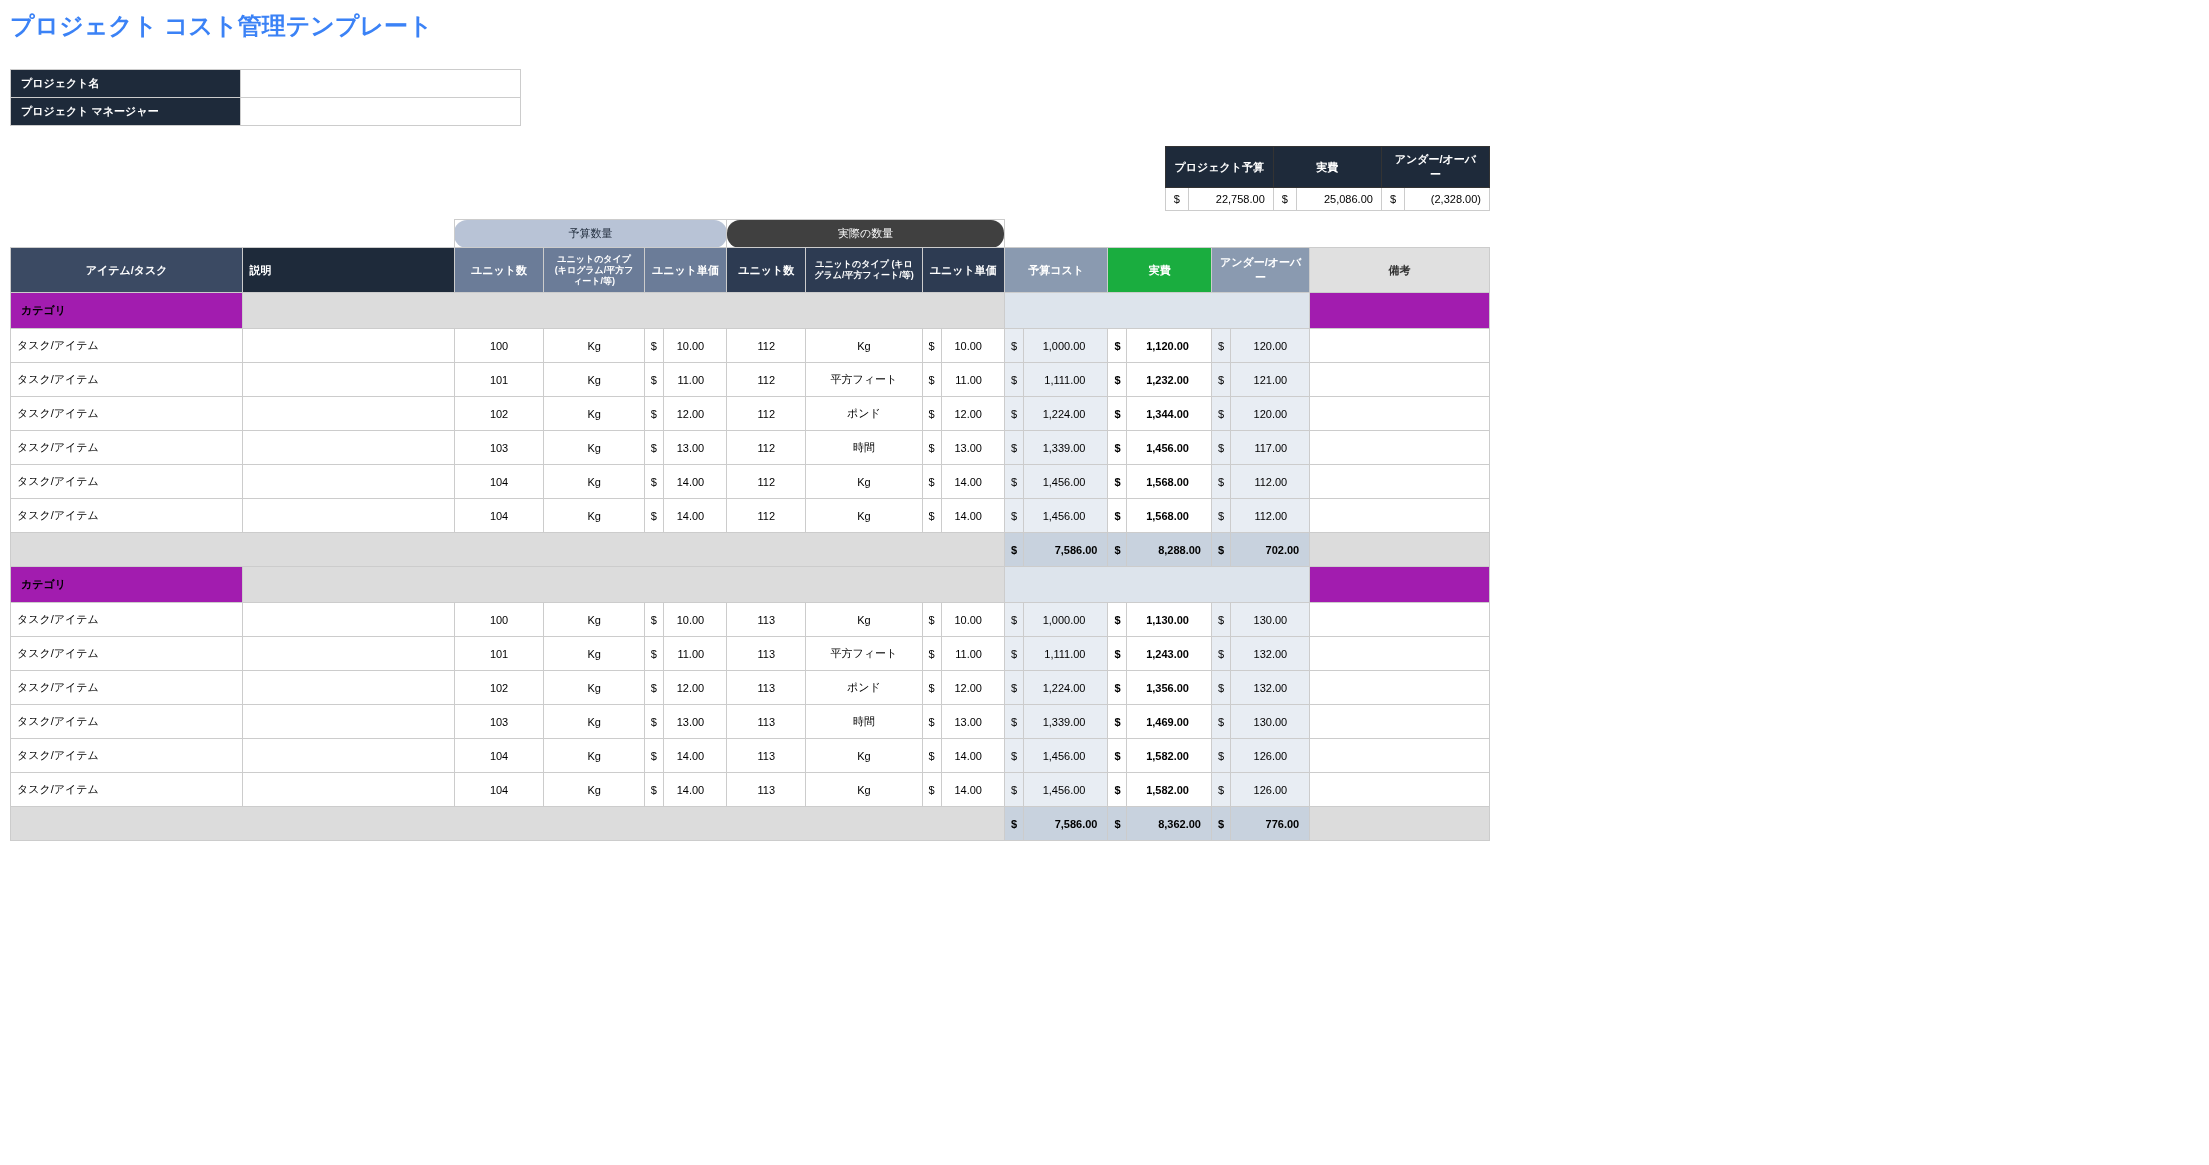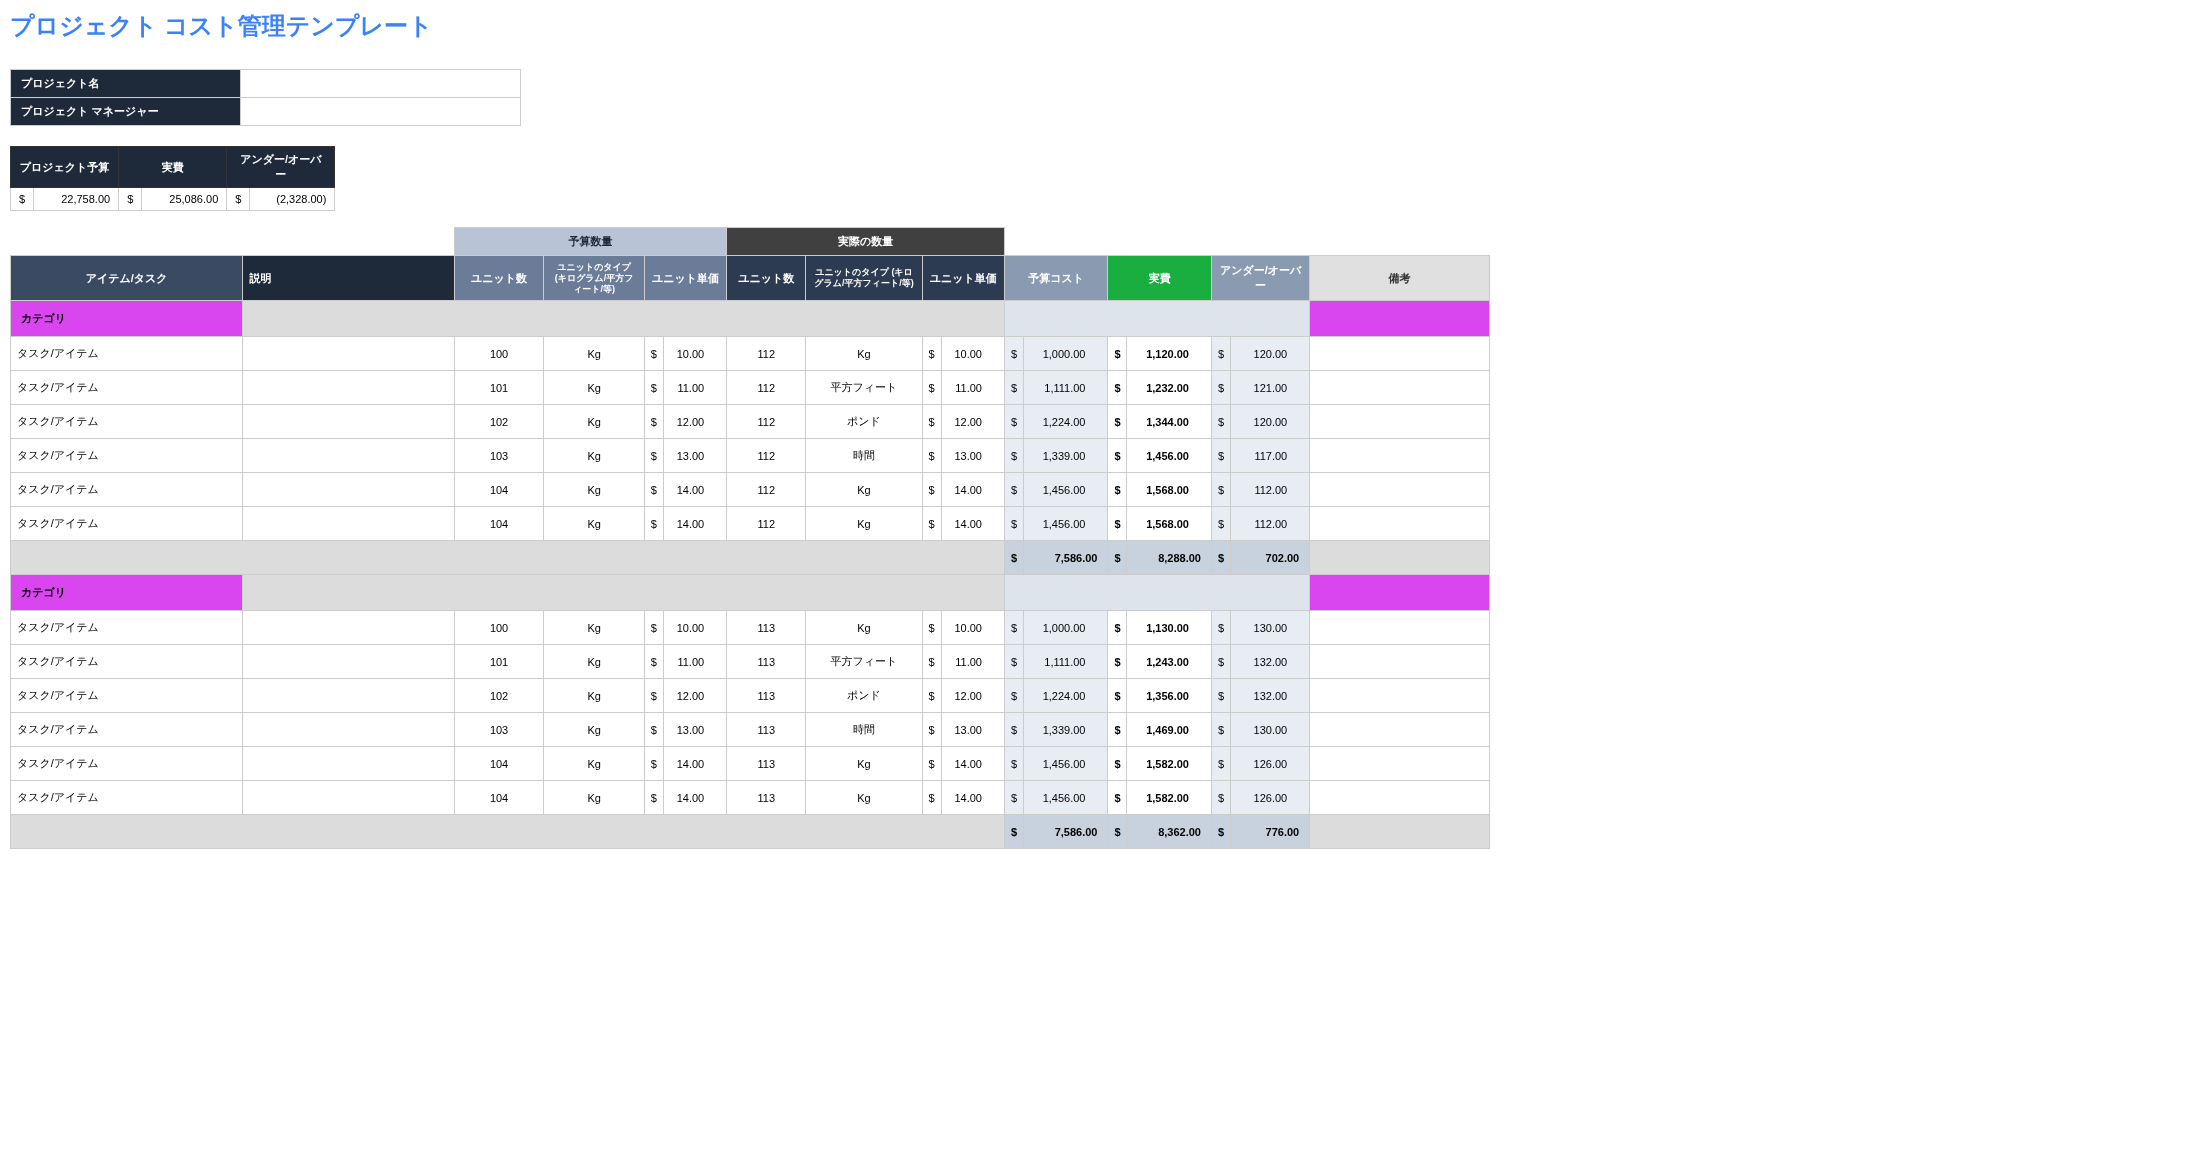--- a/index.html
+++ b/index.html
@@ -3,44 +3,44 @@
 <meta charset="utf-8">
 <style>
   * { box-sizing: border-box; margin: 0; padding: 0; }
   body { font-family: Arial, "Hiragino Sans", "Meiryo", sans-serif; font-size: 11px; background: #fff; color: #000; }
   .page { width: 1500px; padding: 10px; }
   .title { color: #3b82f6; font-size: 24px; font-weight: bold; margin-bottom: 10px; }
   .meta-table { border-collapse: collapse; margin-bottom: 20px; margin-top: 27px; }
   .meta-table td { border: 1px solid #ccc; padding: 6px 10px; font-size: 11px; }
   .meta-label { background: #1e2a3a; color: #fff; width: 230px; font-weight: bold; }
   .meta-value { background: #fff; width: 280px; }
-  .summary { display: flex; margin-bottom: 16px; }
+  .summary { display: flex; justify-content: flex-end; margin-bottom: 8px; }
   .summary-table { border-collapse: collapse; }
   .summary-table th { background: #1e2a3a; color: #fff; font-size: 11px; padding: 5px 8px; border: 1px solid #333; font-weight: bold; text-align: center; }
   .summary-table td { background: #fff; border: 1px solid #ccc; padding: 5px 8px; font-size: 11px; }
   .summary-table td.cur { width: 12px; text-align: left; }
   .summary-table td.num { width: 85px; text-align: right; }
   .main-table { border-collapse: collapse; width: 100%; table-layout: fixed; }
   .main-table th, .main-table td { border: 1px solid #ccc; padding: 6px 6px; font-size: 11px; vertical-align: middle; }
-  .group-header th { text-align: center; font-weight: bold; }
+  .group-header th { text-align: center; font-weight: normal; border-radius: 13px; }
   .gh-empty { background: #fff; border: none !important; }
   .gh-budget { background: #b8c3d6; color: #1e2a3a; }
   .gh-actual { background: #404040; color: #fff; }
   .col-header th { text-align: center; font-weight: bold; height: 38px; }
   .ch-item { background: #3b4a63; color: #fff; text-align: center; padding-left: 10px; }
   .ch-desc { background: #1e2a3a; color: #fff; text-align: left !important; padding-left: 10px; }
   .ch-budget { background: #6b7c98; color: #fff; }
   .ch-budget.small { font-size: 9px; line-height: 1.2; }
   .ch-actual { background: #2d3b52; color: #fff; }
   .ch-actual.small { font-size: 9px; line-height: 1.2; }
   .ch-cost { background: #8a9ab0; color: #fff; }
   .ch-green { background: #1aad3f; color: #fff; }
   .ch-under { background: #8a9ab0; color: #fff; }
   .ch-note { background: #e0e0e0; color: #333; }
-  .cat-row td { background: #d946ef; font-weight: bold; padding: 10px 10px; }
+  .cat-row td { background: #a21caf; font-weight: bold; padding: 10px 10px; }
   .cat-row td.cat-grey { background: #dcdcdc; }
   .cat-row td.cat-blue { background: #dde4ec; }
   .data-row td { background: #fff; height: 34px; }
   .data-row td.center { text-align: center; }
   .data-row td.cur { text-align: left; width: 10px; padding-left:6px; padding-right:2px;}
   .data-row td.num { text-align: right; padding-right: 22px; }
   .data-row td.blue { background: #e8edf3; }
   .data-row td.bold { font-weight: bold; }
   .subtotal-row td { background: #dcdcdc; font-weight: bold; height: 34px; }
   .subtotal-row td.blue { background: #c8d2de; }

